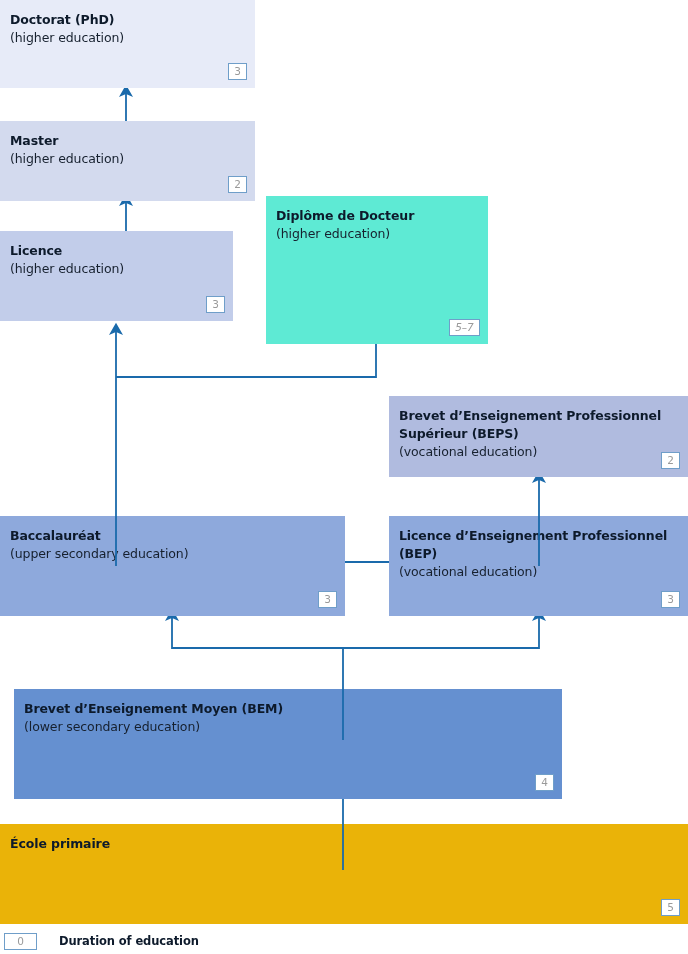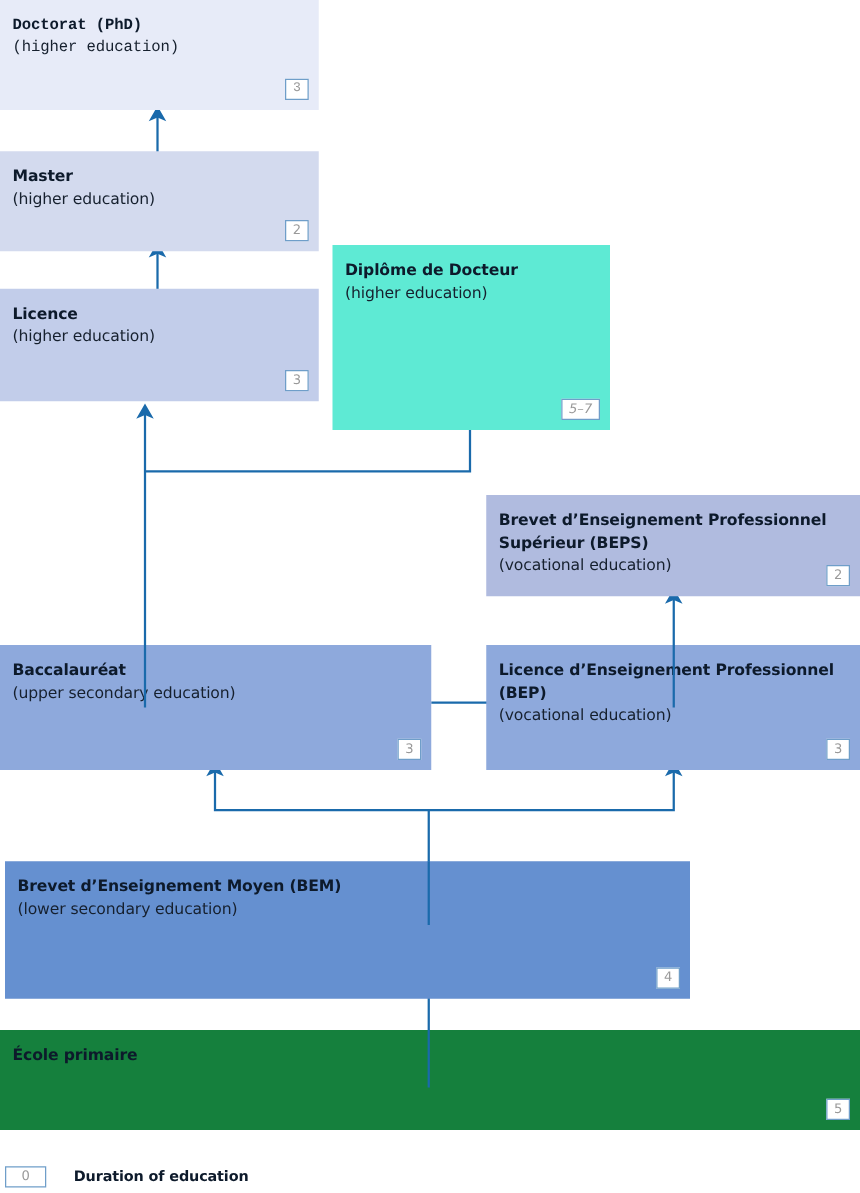--- a/index.html
+++ b/index.html
@@ -141,33 +141,33 @@
     </g>
     <g>
       <path d="M343,648 L539,648 L539,616" stroke="#1a6aab" stroke-width="1.8" fill="none" marker-end="url(#arrowhead)"></path>
     </g>
 
     <g>
       <path d="M343,825 L343,792" stroke="#1a6aab" stroke-width="1.8" fill="none" marker-end="url(#arrowhead)"></path>
     </g>
   </svg>
 
-  <div class="node" style="left:0;top:0;width:255px;height:88px;background:#e7ebf8;font-family:Liberation Mono, monospace;">
+  <div class="node" style="left:0;top:0;width:255px;height:88px;background:#e7ebf8;">
     <p class="title">Doctorat (PhD)</p>
     <p class="subtitle">(higher education)</p>
     <span class="badge">3</span>
   </div>
 
   <div class="node" style="left:0;top:121px;width:255px;height:80px;background:#d3daee;">
     <p class="title">Master</p>
     <p class="subtitle">(higher education)</p>
     <span class="badge">2</span>
   </div>
 
-  <div class="node" style="left:0;top:231px;width:255px;height:90px;background:#c2cdea;">
+  <div class="node" style="left:0;top:231px;width:233px;height:90px;background:#c2cdea;">
     <p class="title">Licence</p>
     <p class="subtitle">(higher education)</p>
     <span class="badge">3</span>
   </div>
 
   <div class="node" style="left:266px;top:196px;width:222px;height:148px;background:#5eead4;">
     <p class="title">Diplôme de Docteur</p>
     <p class="subtitle">(higher education)</p>
     <span class="badge wide">5–7</span>
   </div>
@@ -184,27 +184,27 @@
     <p class="subtitle">(upper secondary education)</p>
     <span class="badge">3</span>
   </div>
 
   <div class="node" style="left:389px;top:516px;width:299px;height:100px;background:#8ea9dc;">
     <p class="title">Licence d’Enseignement Professionnel (BEP)</p>
     <p class="subtitle">(vocational education)</p>
     <span class="badge">3</span>
   </div>
 
-  <div class="node" style="left:4px;top:689px;width:548px;height:110px;background:#6590d0;">
+  <div class="node" style="left:14px;top:689px;width:548px;height:110px;background:#6590d0;">
     <p class="title">Brevet d’Enseignement Moyen (BEM)</p>
     <p class="subtitle">(lower secondary education)</p>
     <span class="badge">4</span>
   </div>
 
-  <div class="node" style="left:0;top:824px;width:688px;height:80px;background:#15803d;">
+  <div class="node" style="left:0;top:824px;width:688px;height:100px;background:#eab308;">
     <p class="title">École primaire</p>
     <span class="badge">5</span>
   </div>
 
   <svg id="edges-over" viewBox="0 0 688 954" width="688" height="954">
     <g>
       <path d="M116,566 L116,516" stroke="#1a6aab" stroke-width="1.8" fill="none"></path>
     </g>
     <g>
       <path d="M539,566 L539,516" stroke="#1a6aab" stroke-width="1.8" fill="none"></path>

